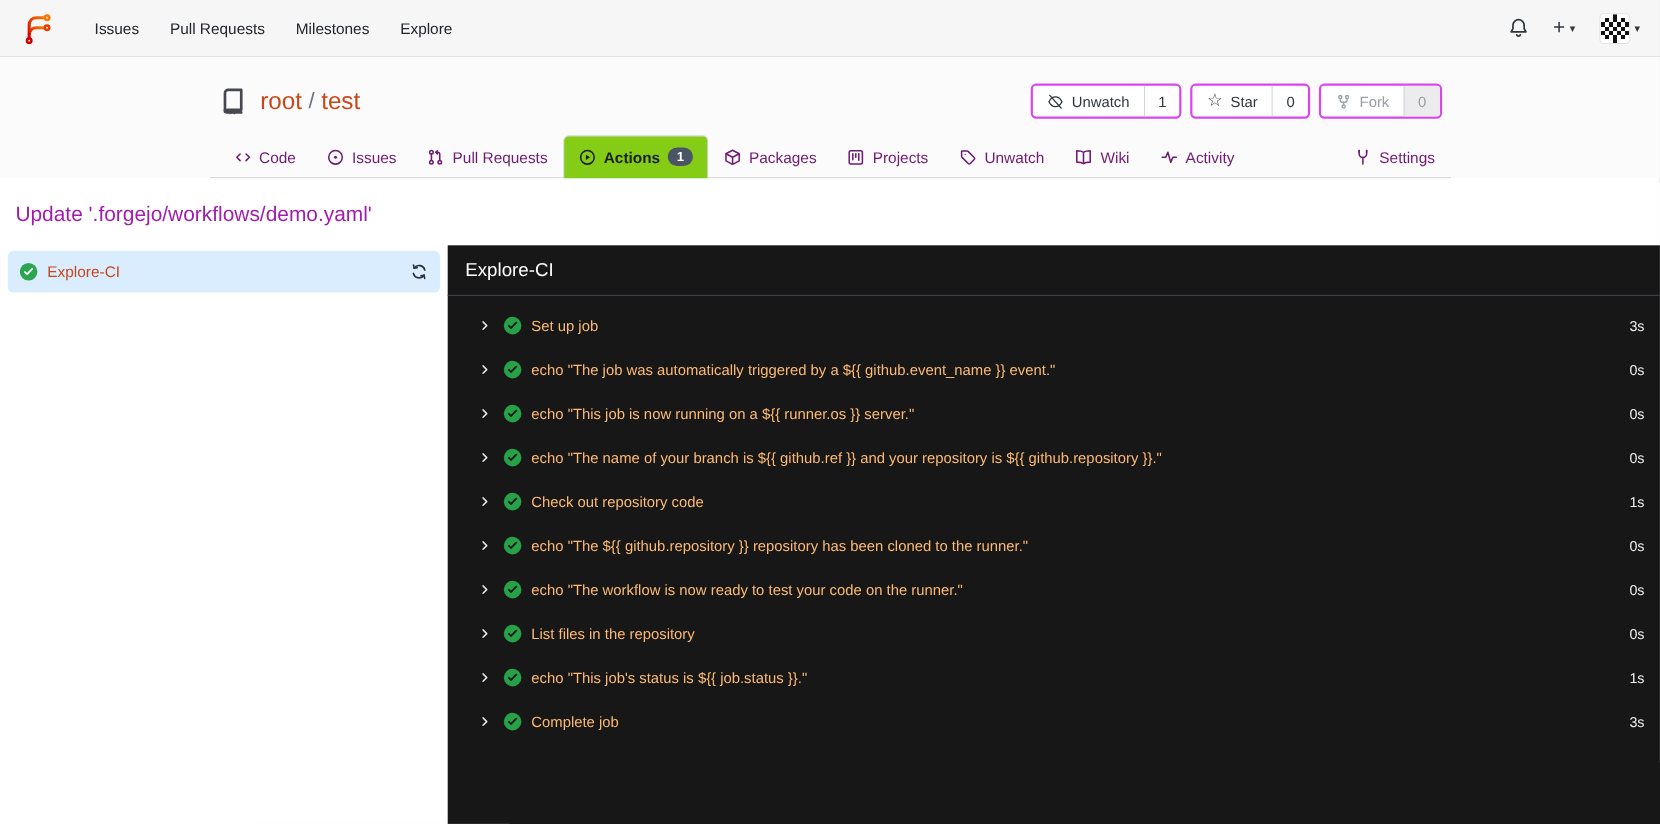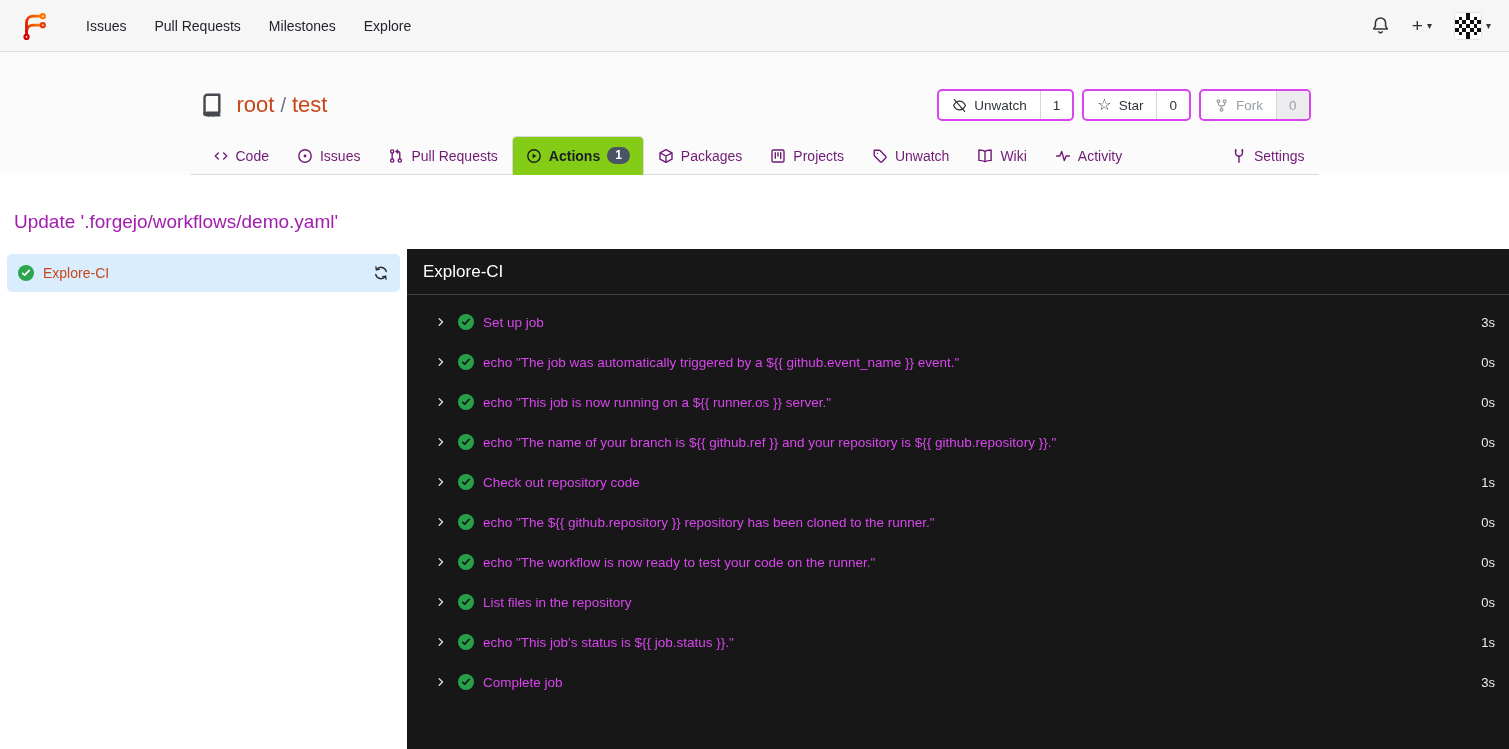--- a/index.html
+++ b/index.html
@@ -22,21 +22,21 @@
     padding:10px 14px; color:#21252b; font-weight:500; cursor:pointer;
     font-size:14px;
   }
   .nav-right { margin-left:auto; display:flex; align-items:center; gap:22px; }
   .icon-btn { display:flex; align-items:center; color:#31363d; cursor:pointer; gap:4px; }
   .caret { font-size:10px; color:#31363d; }
   .avatar { width:28px; height:28px; border-radius:4px; border:1px solid #e2e2e2; background:#fff; overflow:hidden; }
 
   
   .repo-header { background:#fbfbfb; padding-top:20px; }
-  .container { width:1128px; margin:17px auto; }
+  .container { width:1128px; margin:4px auto; }
   .repo-title-row { display:flex; align-items:center; padding:0 8px; }
   .repo-icon { color:#45494f; margin-right:12px; }
   .repo-name { font-size:22px; display:flex; align-items:center; gap:6px; }
   .repo-name a { text-decoration:none; color:#c8471a; cursor:pointer; }
   .repo-name .sep { color:#6b7280; font-size:20px; }
   .repo-actions { margin-left:auto; display:flex; gap:8px; }
   .btn-group {
     display:flex; align-items:stretch; border:2px solid #d946ef; border-radius:5px;
     background:#fff; overflow:hidden; height:32px; font-size:13.5px; color:#31363d;
   }
@@ -93,21 +93,21 @@
   .run-panel-header { padding:13px 16px 12px; border-bottom:1px solid #3d434d; }
   .run-panel-title { font-size:17px; font-weight:500; color:#fff; }
   .run-panel-status { font-size:13px; color:#dcdcdc; margin-top:8px; }
 
   .steps { padding-top:7px; }
   .step-row {
     height:40px; display:flex; align-items:center; padding:0 14px 0 28px; cursor:pointer;
   }
   .step-chevron { color:#e6e6e6; display:flex; }
   .step-row .check-circle { margin-left:11px; background:#27a148; }
-  .step-name { margin-left:9px; font-size:13.5px; color:#d946ef; }
+  .step-name { margin-left:9px; font-size:13.5px; color:#fdba74; }
   .step-duration { margin-left:auto; font-size:13px; color:#f0f0f0; }
 </style>
 </head>
 <body>
 
 <div class="navbar">
   <div class="logo">
     <svg viewBox="0 0 24 24" width="32" height="32" fill="none">
       <defs>
         <linearGradient id="fgrad" x1="0" y1="1" x2="1" y2="0">

